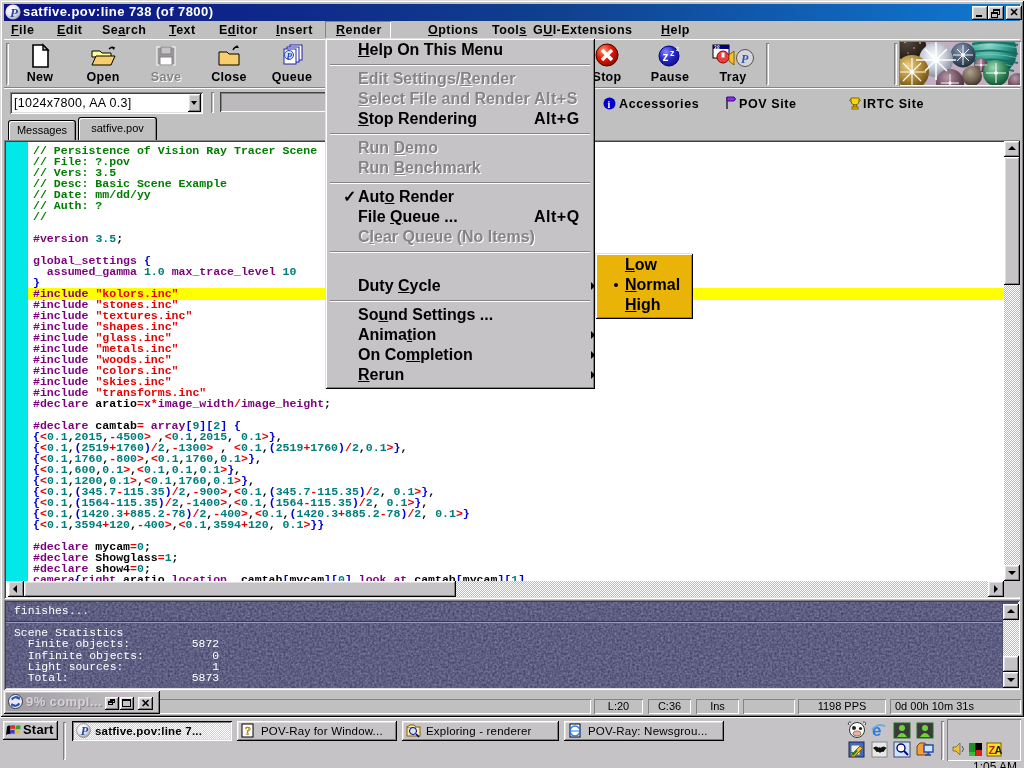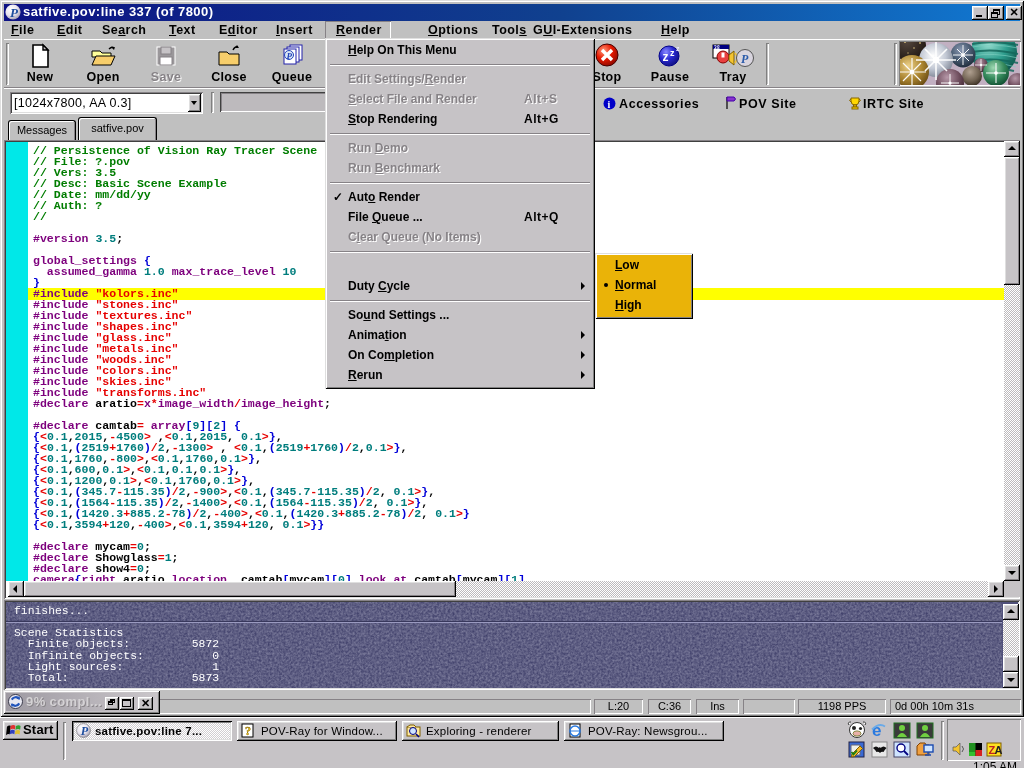--- a/index.html
+++ b/index.html
@@ -8,21 +8,21 @@
 .raised{box-shadow:inset 1px 1px 0 #dfdfdf,inset -1px -1px 0 #000,inset 2px 2px 0 #fff,inset -2px -2px 0 #808080}
 .btn{box-shadow:inset -1px -1px 0 #000,inset 1px 1px 0 #fff,inset -2px -2px 0 #808080,inset 2px 2px 0 #dfdfdf}
 .btnp{box-shadow:inset 1px 1px 0 #000,inset -1px -1px 0 #fff,inset 2px 2px 0 #808080,inset -2px -2px 0 #dfdfdf}
 .sunk1{box-shadow:inset 1px 1px 0 #808080,inset -1px -1px 0 #fff}
 .groove{box-shadow:inset 1px 1px 0 #808080,inset -1px -1px 0 #fff}
 .dith{background-image:conic-gradient(#fff 25%,#d2cfd2 25% 50%,#fff 50% 75%,#d2cfd2 75%);background-size:2px 2px}
 .sbtrack{background-image:conic-gradient(#fff 25%,#bdbabd 25% 50%,#fff 50% 75%,#bdbabd 75%);background-size:2px 2px}
 .sb{background:#c6c3c6;box-shadow:inset -1px -1px 0 #000,inset 1px 1px 0 #fff,inset -2px -2px 0 #868286,inset 2px 2px 0 #dfdfdf}
 .arr{position:absolute;width:0;height:0}
 .u{text-decoration:underline}
-.mi{position:absolute;left:1px;width:264px;height:20px;line-height:20px;font-weight:bold;font-size:12px;color:#000}
+.mi{position:absolute;left:11px;width:264px;height:20px;line-height:20px;font-weight:bold;font-size:16px;color:#000}
 .mi .lb{position:absolute;left:22px}
 .mi .ac{position:absolute;left:198px;letter-spacing:0.5px}
 .mi.dis{color:#868286;text-shadow:1px 1px 0 #fff}
 .msep{position:absolute;left:5px;width:260px;height:2px;border-top:1px solid #868286;border-bottom:1px solid #fff}
 .subarr{position:absolute;right:5px;top:6px;width:0;height:0;border-left:4px solid #000;border-top:4px solid transparent;border-bottom:4px solid transparent}
 .tbtn{position:absolute;top:3px;height:46px;width:58px;text-align:center;font-weight:bold;font-size:12.5px;letter-spacing:0.3px;color:#000}
 .tbtn .ic{position:absolute;left:50%;transform:translateX(-50%);top:1px;width:26px;height:26px}
 .tbtn .tl{position:absolute;bottom:4px;width:100%}
 .task{position:absolute;top:721px;height:20px;font-size:11.5px;letter-spacing:0.2px;line-height:18px;color:#000;white-space:nowrap;overflow:hidden}
 .task svg,.task .ticon{position:absolute;left:4px;top:2px}
@@ -45,21 +45,21 @@
  <defs>
       <radialGradient id="povg" cx="38%" cy="32%" r="75%">
         <stop offset="0" stop-color="#ffffff"></stop>
         <stop offset="0.55" stop-color="#e8e4ee"></stop>
         <stop offset="1" stop-color="#9a96aa"></stop>
       </radialGradient>
     </defs>
  <circle cx="8" cy="8" r="7.6" fill="url(#povg)"></circle>
  <text x="5" y="12.5" font-family="Liberation Serif" font-size="13" font-style="italic" font-weight="bold" fill="#1e4e9e">P</text>
 </svg>
-<div class="abs" style="left:23px;top:4px;font-size:13px;font-weight:bold;letter-spacing:0.45px;color:#fff">satfive.pov:line 337 (of 7800)</div>
+<div class="abs" style="left:23px;top:4px;font-size:13px;font-weight:bold;letter-spacing:0.45px;color:#fff">satfive.pov:line 738 (of 7800)</div>
 
 <div class="abs btn" style="left:972px;top:6px;width:16px;height:14px;background:#c6c3c6">
     <div class="abs" style="left:4px;top:9px;width:6px;height:2px;background:#000"></div>
   </div>
 <div class="abs btn" style="left:988px;top:6px;width:16px;height:14px;background:#c6c3c6">
  <div class="abs" style="left:5px;top:3px;width:7px;height:6px;border:1px solid #000;border-top-width:2px"></div>
  <div class="abs" style="left:3px;top:6px;width:7px;height:6px;border:1px solid #000;border-top-width:2px;background:#c6c3c6"></div>
 </div>
 <div class="abs btn" style="left:1006px;top:6px;width:16px;height:14px;background:#c6c3c6;font:bold 11px 'Liberation Sans';text-align:center;line-height:13px">✕</div>
 

